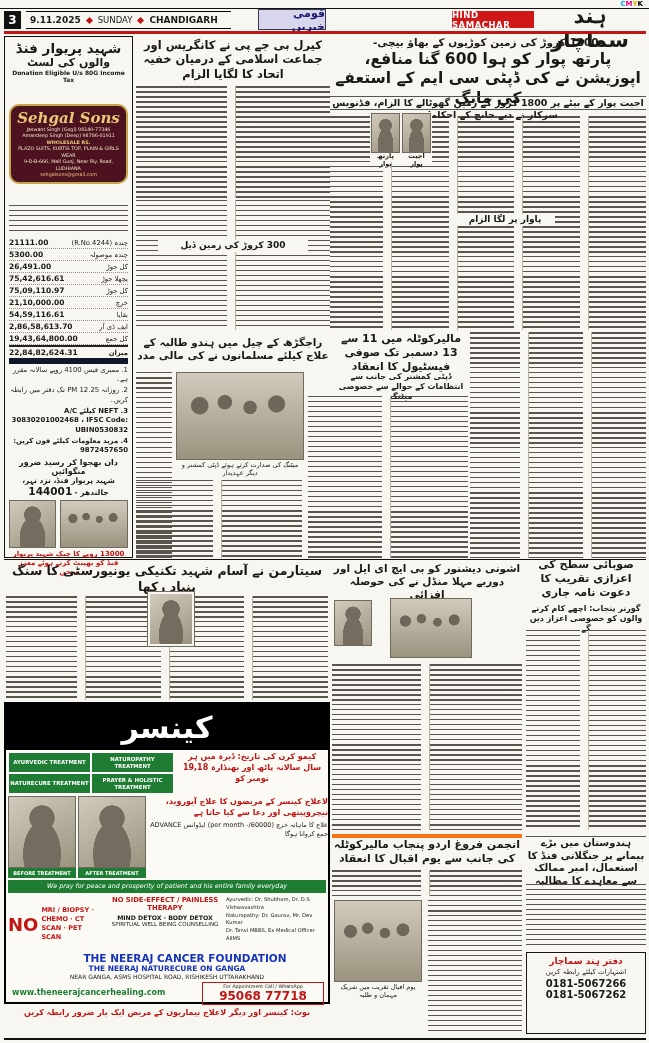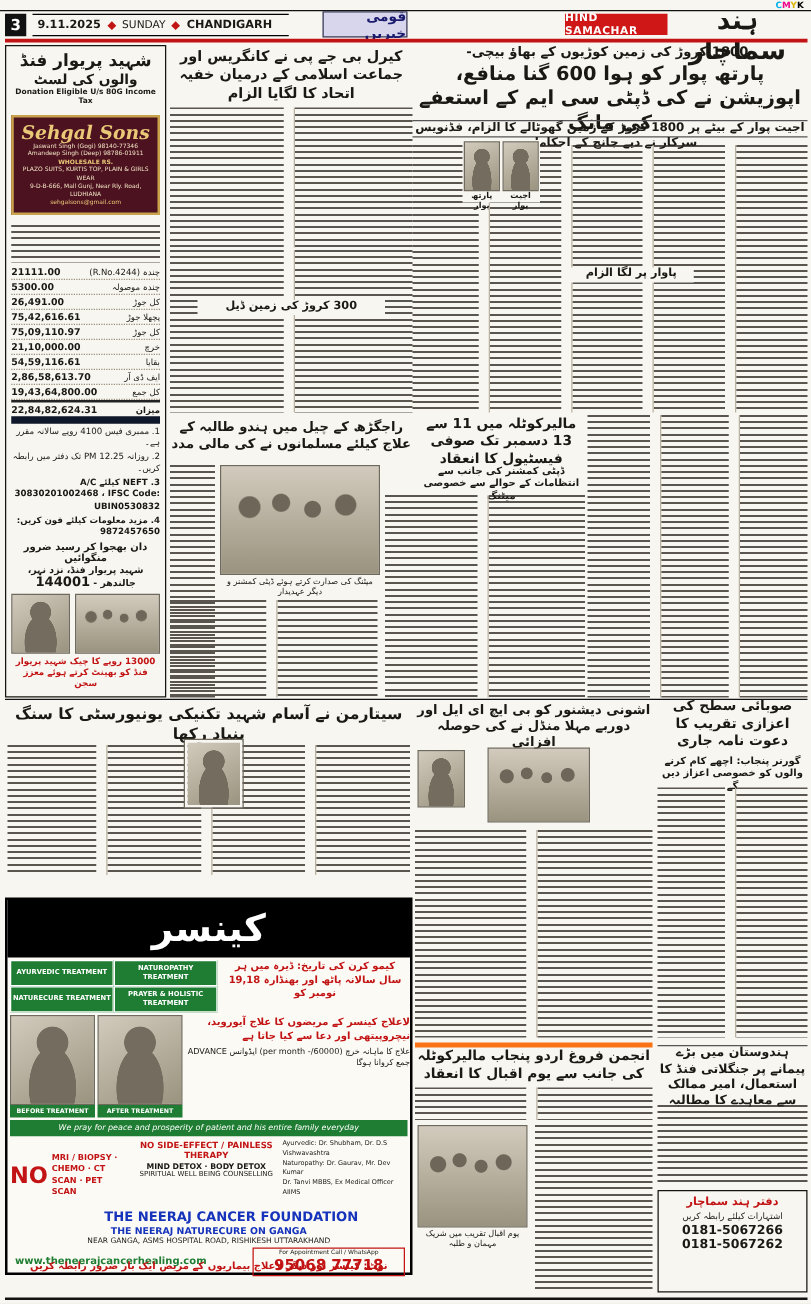--- a/index.html
+++ b/index.html
@@ -40,21 +40,21 @@
   .fund .row{display:flex;flex-direction:row;justify-content:space-between;align-items:baseline;
              border-bottom:1px dotted #9a917f;padding:1px 0;}
   .fund .amt{font-weight:bold;font-size:7.5px;}
   .fund .lbl{direction:rtl;font-size:6.8px;}
   .sehgal{background:#4d1220;border:2px solid #c9a34c;color:#f3e6c8;padding:3px 2px;text-align:center;}
   .sehgal .brand{font-family:"DejaVu Serif",serif;font-style:italic;font-weight:bold;
                  color:#e9c877;font-size:15px;}
   .sehgal .tiny{font-size:4.8px;line-height:1.35;color:#f1e4c4;}
   .note{direction:rtl;font-size:6.9px;line-height:1.35;margin:2px 0;}
   
-  .cancer{border:2px solid #000;background:#fcfaf5;margin-top:16px;}
+  .cancer{border:2px solid #000;background:#fcfaf5;}
   .gcell{background:#1e7d32;color:#fff;font-weight:bold;font-size:5.4px;text-align:center;
          display:flex;align-items:center;justify-content:center;border:1px solid #fff;line-height:1.15;}
   .glabel{background:#1e7d32;color:#fff;font-size:5px;font-weight:bold;text-align:center;line-height:10px;}
   .praystrip{background:#1e7d32;color:#fff;font-size:6.4px;font-style:italic;text-align:center;line-height:13px;}
   .phonebox{border:1.5px solid #c21414;text-align:center;padding:1px 2px;}
   
   .hsbox{background:#cf1717;color:#fff;font-weight:bold;font-size:8.5px;letter-spacing:.5px;
          display:flex;align-items:center;justify-content:center;}
   .secbox{background:#d7d6ec;border:1px solid #3a3a55;color:#1a1a6e;display:flex;align-items:center;justify-content:center;}
   .contactbox{border:1.5px solid #17140f;padding:3px;text-align:center;}
@@ -86,21 +86,21 @@
     <span>HIND SAMACHAR</span>
   </div>
   <div class="abs ur b c" style="left:534px;top:4px;width:112px;height:28px;font-size:21px;">ہند سماچار</div>
   <div class="abs rule-red" style="left:4px;top:31px;width:642px;height:3px;"></div>
 
   <div class="abs fund" style="left:4px;top:36px;width:129px;height:522px;">
     <div class="ur b c" style="font-size:13.5px;">شہید پریوار فنڈ</div>
     <div class="ur b c" style="font-size:11px;">والوں کی لسٹ</div>
     <div class="c b" style="font-size:6px;">Donation Eligible U/s 80G Income Tax</div>
 
-    <div class="sehgal" style="margin:8px 0;">
+    <div class="sehgal" style="margin:21px 0;border-radius:10px;">
       <div class="brand">Sehgal Sons</div>
       <div class="tiny">Jaswant Singh (Gogi) 98140-77346</div>
       <div class="tiny">Amandeep Singh (Deep) 98786-01911</div>
       <div class="tiny b" style="color:#e9c877;">WHOLESALE RS.</div>
       <div class="tiny">PLAZO SUITS, KURTIS TOP, PLAIN &amp; GIRLS WEAR</div>
       <div class="tiny">9-D-B-666, Mall Gunj, Near Rly. Road, LUDHIANA</div>
       <div class="tiny" style="color:#e9c877;">sehgalsons@gmail.com</div>
     </div>
 
     <div class="tlines" style="height:30px;margin:2px 0;"></div>

